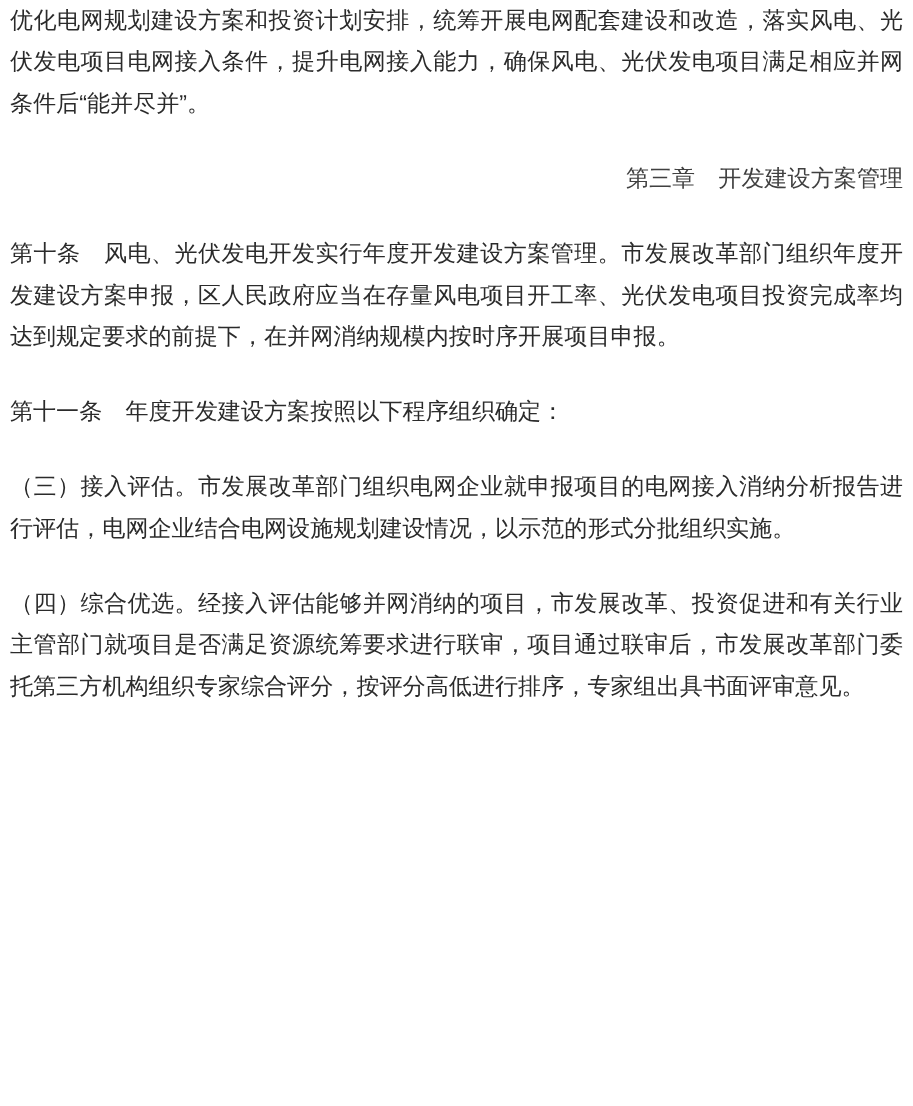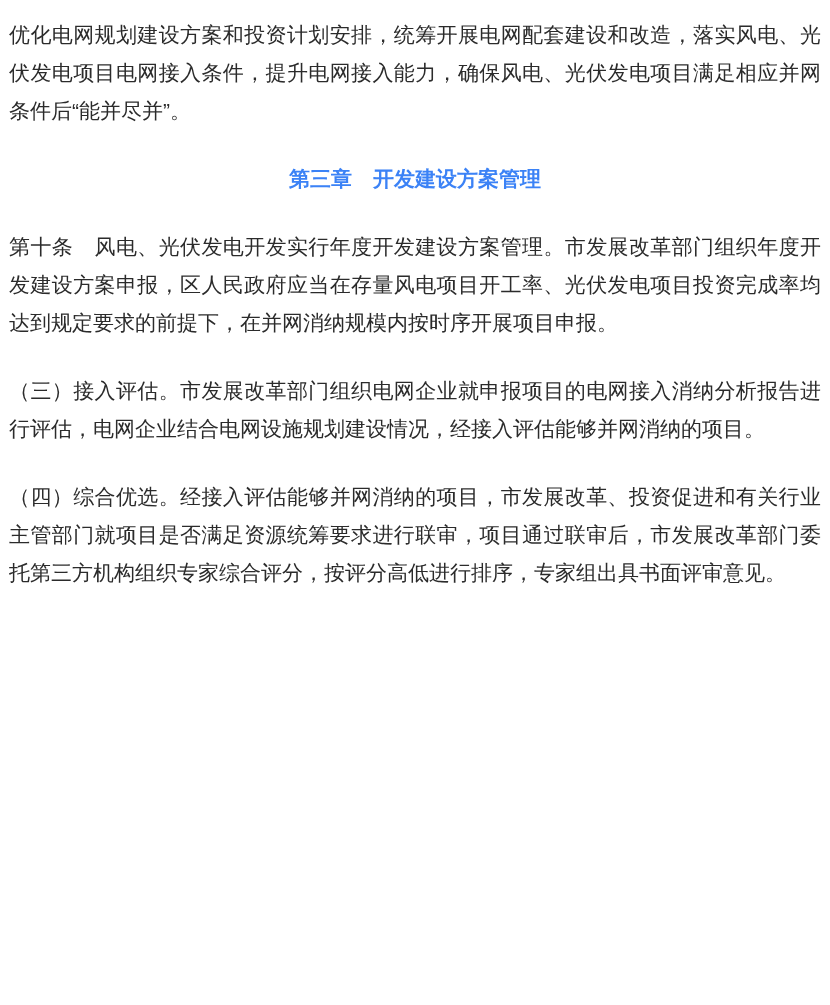--- a/index.html
+++ b/index.html
@@ -8,51 +8,52 @@
     }
     body {
       width: 830px;
       height: 1005px;
       background: #ffffff;
       overflow: hidden;
     }
     .page {
       box-sizing: border-box;
       width: 830px;
-      padding: 16px 9px;
+      padding: 0 9px;
       font-family: "Liberation Sans", sans-serif;
       color: #2b2b2b;
       font-size: 21px;
       line-height: 38px;
     }
     .para {
       margin: 30px 0;
       text-align: justify;
       text-justify: inter-ideograph;
     }
     .para:first-child {
       margin-top: 0;
     }
     .heading {
       margin: 30px 0;
-      text-align: center;
-      font-weight: bold;
-      color: #3b82f6;
+      text-align: right;
+      font-weight: normal;
+      color: #404040;
     }
   </style>
 </head>
 <body>
 
 <div class="page">
   <p class="para">优化电网规划建设方案和投资计划安排，统筹开展电网配套建设和改造，落实风电、光伏发电项目电网接入条件，提升电网接入能力，确保风电、光伏发电项目满足相应并网条件后“能并尽并”。</p>
 
 
   <h2 class="heading" style="font-size:21px;">第三章　开发建设方案管理</h2>
 
   <p class="para">第十条　风电、光伏发电开发实行年度开发建设方案管理。市发展改革部门组织年度开发建设方案申报，区人民政府应当在存量风电项目开工率、光伏发电项目投资完成率均达到规定要求的前提下，在并网消纳规模内按时序开展项目申报。</p>
 
+  <p class="para">第十一条　年度开发建设方案按照以下程序组织确定：</p>
 
 
 
-  <p class="para">（三）接入评估。市发展改革部门组织电网企业就申报项目的电网接入消纳分析报告进行评估，电网企业结合电网设施规划建设情况，经接入评估能够并网消纳的项目。</p>
+  <p class="para">（三）接入评估。市发展改革部门组织电网企业就申报项目的电网接入消纳分析报告进行评估，电网企业结合电网设施规划建设情况，以示范的形式分批组织实施。</p>
 
   <p class="para">（四）综合优选。经接入评估能够并网消纳的项目，市发展改革、投资促进和有关行业主管部门就项目是否满足资源统筹要求进行联审，项目通过联审后，市发展改革部门委托第三方机构组织专家综合评分，按评分高低进行排序，专家组出具书面评审意见。</p>
 </div>
 
 </body></html>

